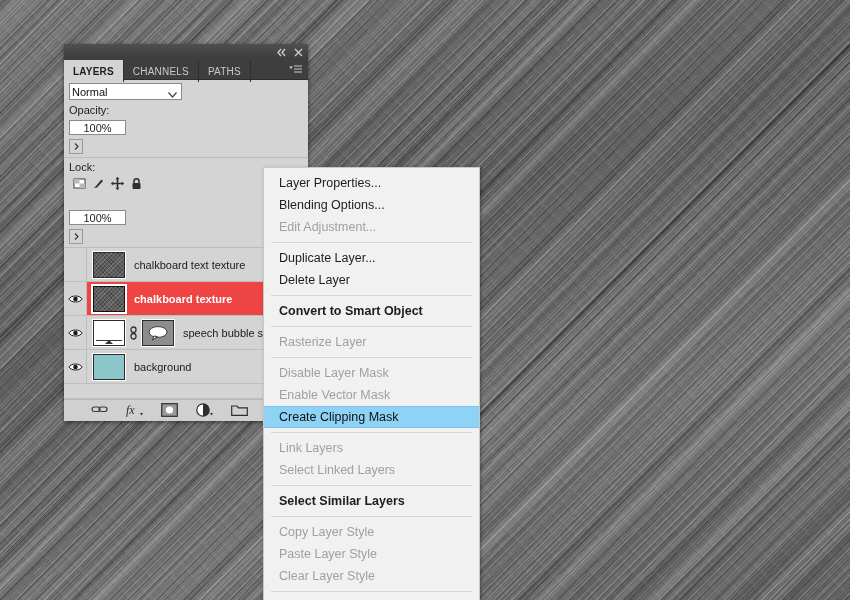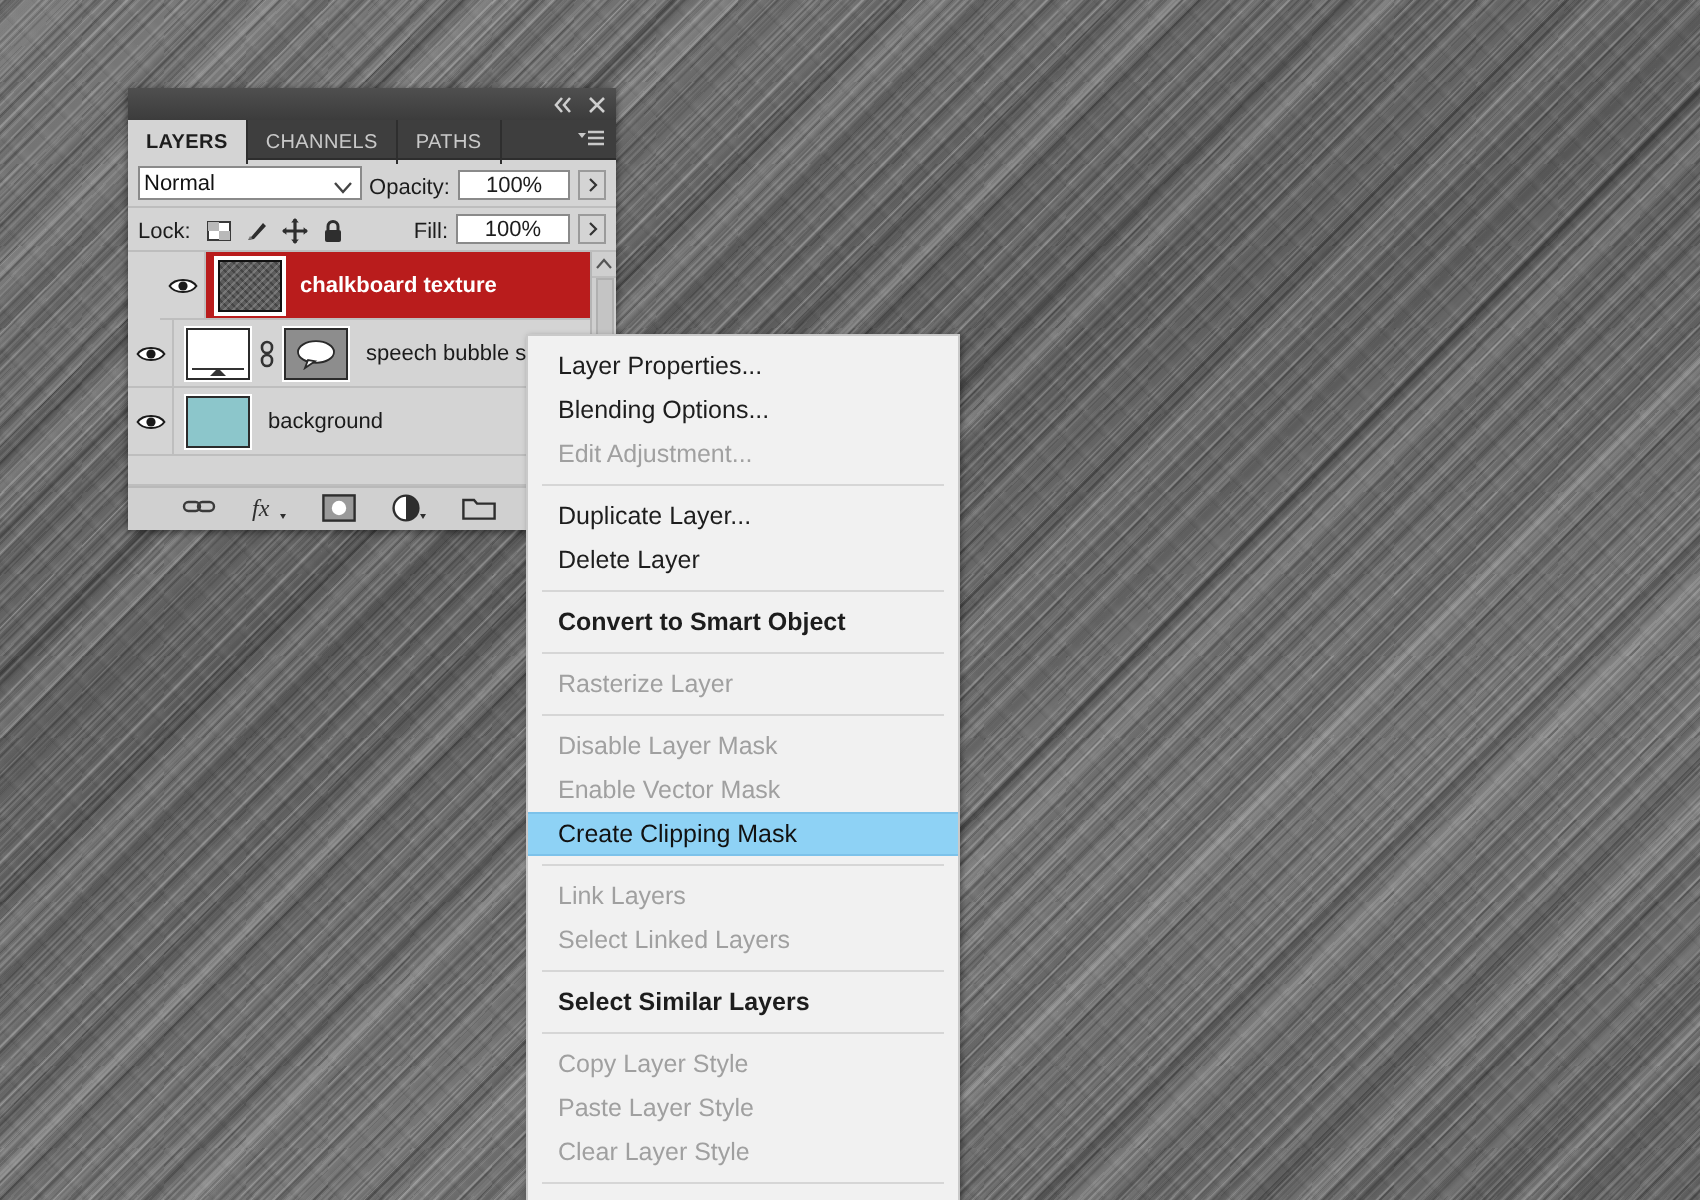--- a/index.html
+++ b/index.html
@@ -78,21 +78,21 @@
   .tab{
     display:flex;align-items:center;padding:11px 9px;
     font-size:10px;letter-spacing:.2px;color:#c9c9c9;
     border-right:1px solid #2e2e2e;
   }
   .tab.active{background:#d4d4d4;color:#1d1d1d;font-weight:bold;}
   .tab-menu{
     margin-left:auto;display:flex;align-items:center;padding:0 6px;color:#c9c9c9;
   }
 
-  .panel-row{display:flex;align-items:flex-end;padding:3px 5px;gap:4px;}
+  .panel-row{display:flex;align-items:flex-start;padding:3px 5px;gap:4px;flex-direction:column;}
   .row-sep{border-bottom:1px solid #bdbdbd;}
   select.blend,
   .fakeselect{
     width:113px;height:17px;background:#fff;border:1px solid #8a8a8a;
     font-size:11px;font-family:"Liberation Sans",sans-serif;color:#111;
     padding:0 2px;display:flex;align-items:center;position:relative;
     box-sizing:border-box;
   }
   .fakeselect .caret{position:absolute;right:4px;top:4px;}
   .lbl{font-size:11px;color:#1c1c1c;}
@@ -107,21 +107,21 @@
   }
   .lockicons{display:flex;align-items:center;gap:6px;margin-left:4px;}
   .lockicon{width:13px;height:13px;display:block;}
 
   
   .layer-list{position:relative;background:#d4d4d4;}
   .layer-row{
     display:flex;align-items:center;height:33px;
     border-bottom:1px solid #bebebe;position:relative;
   }
-  .layer-row.selected{background:#b91c1c;margin-left:16px;}
+  .layer-row.selected{background:#ef4444;}
   .layer-row.selected .layer-name{color:#fff;font-weight:bold;}
   .eye-cell{
     width:23px;height:100%;display:flex;align-items:center;justify-content:center;
     border-right:1px solid #bebebe;background:#d4d4d4;box-sizing:border-box;
   }
   .thumb{
     width:32px;height:26px;border:1px solid #2b2b2b;margin-left:6px;
     box-shadow:0 0 0 1px #ffffff;
     background:#585858;position:relative;overflow:hidden;box-sizing:border-box;
   }
@@ -282,20 +282,25 @@
     <span class="numbox">100%</span>
     <span class="stepper">
       <svg width="5" height="7" viewBox="0 0 5 7">
           <path d="M1 0.5 L4 3.5 L1 6.5" stroke="#333" fill="none" stroke-width="1.1"></path>
         </svg>
     </span>
   </div>
 
   <div class="layer-list">
 
+    <div class="layer-row">
+      <div class="eye-cell"></div>
+      <div class="thumb texture"></div>
+      <div class="layer-name">chalkboard text texture</div>
+    </div>
 
     <div class="layer-row selected">
       <div class="eye-cell">
         <svg width="15" height="10" viewBox="0 0 15 10">
           <path d="M0.8 5 C3.5 1, 11.5 1, 14.2 5 C11.5 9, 3.5 9, 0.8 5 Z" fill="#fff" stroke="#1a1a1a" stroke-width="1"></path>
           <circle cx="7.5" cy="5" r="2.3" fill="#1a1a1a"></circle>
         </svg>
       </div>
       <div class="thumb texture sel"></div>
       <div class="layer-name">chalkboard texture</div>

